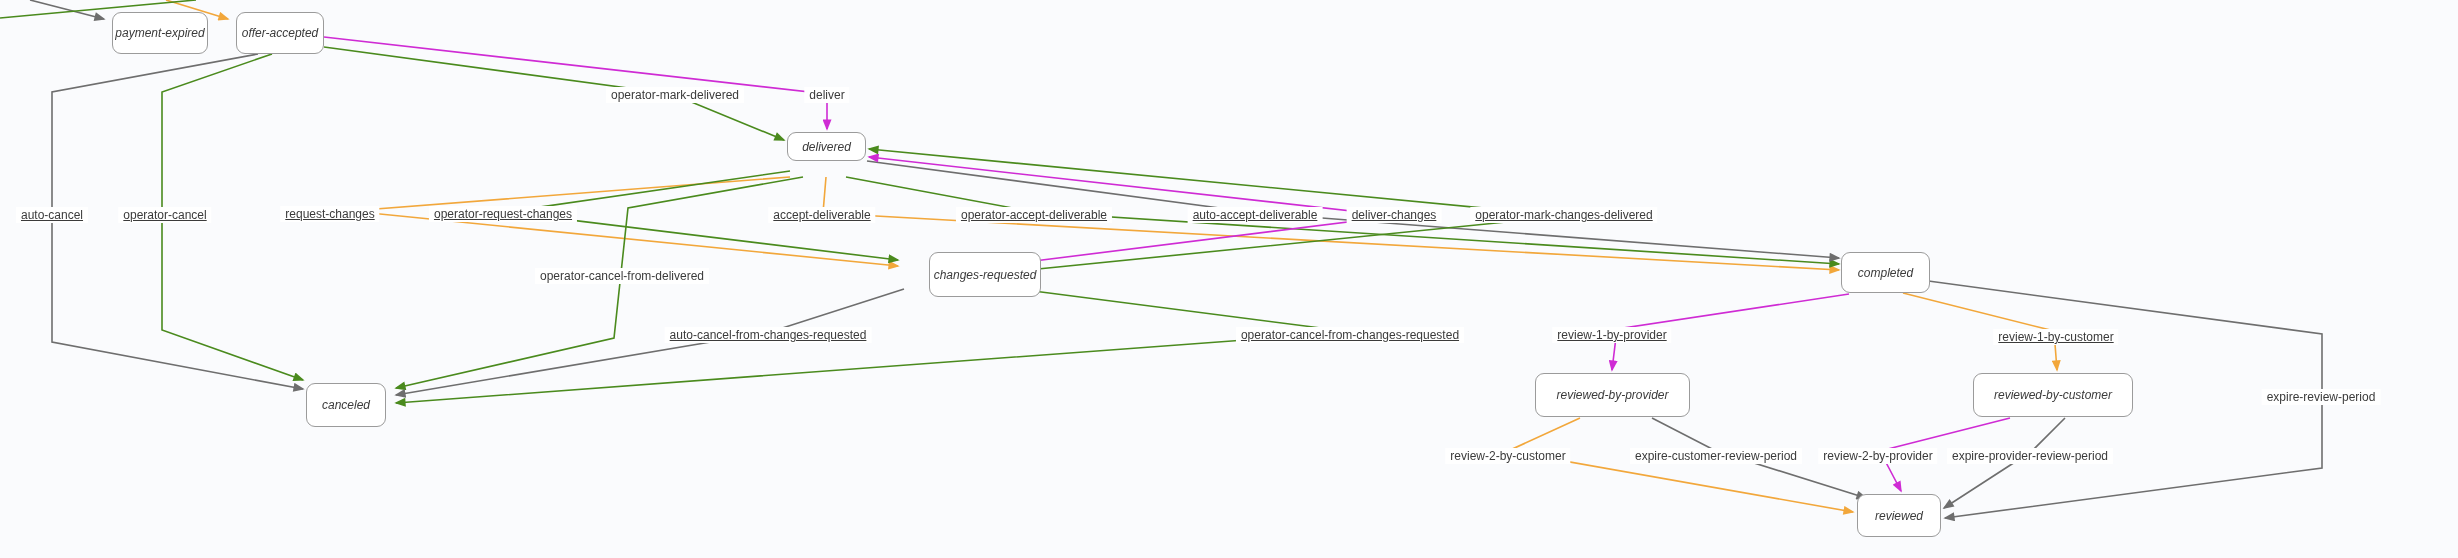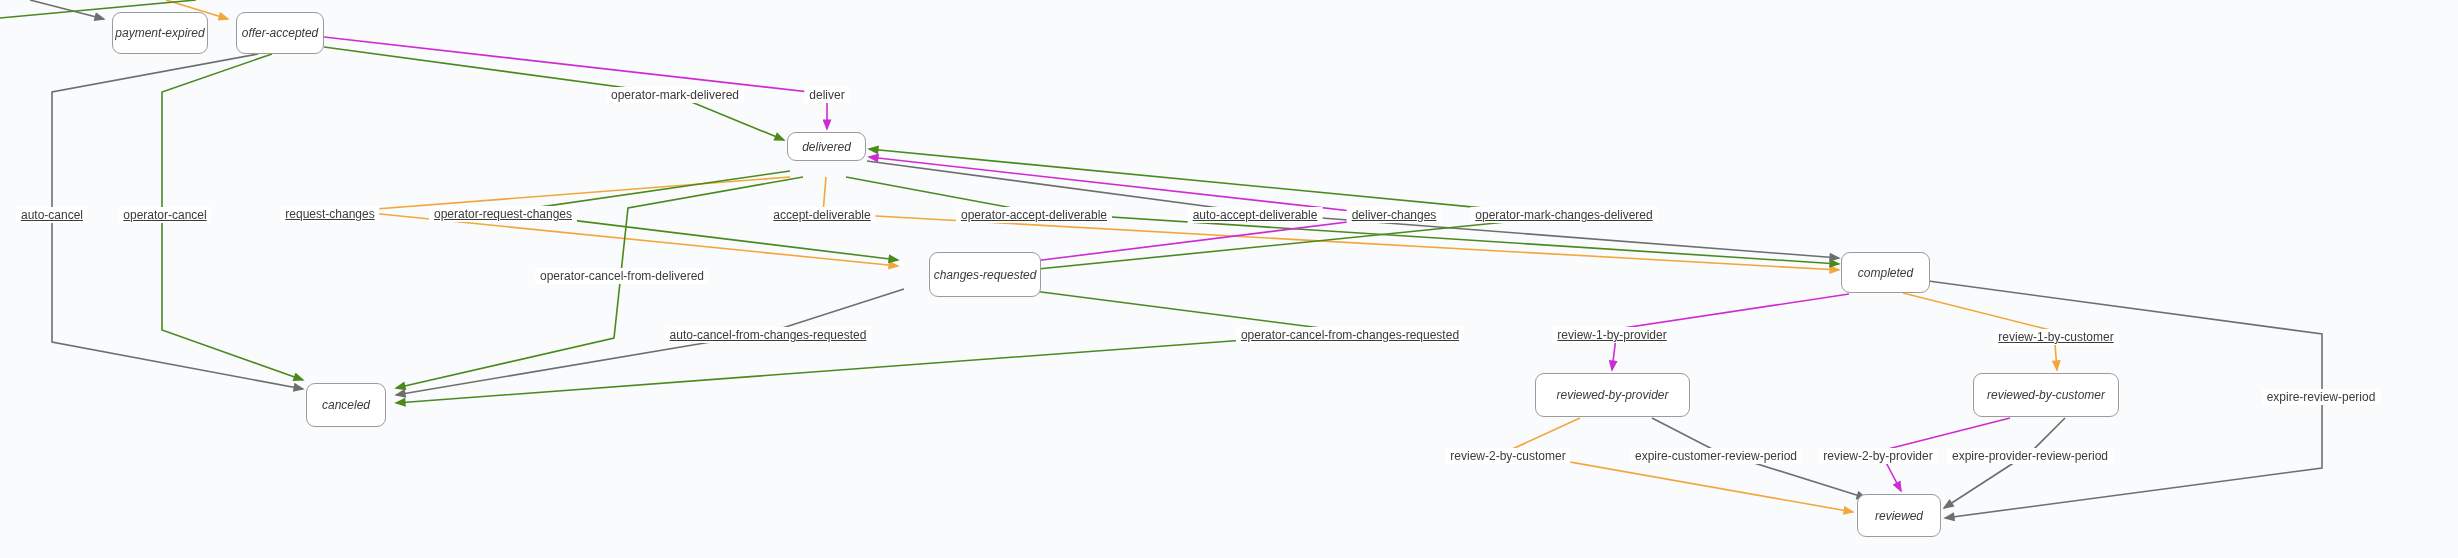--- a/index.html
+++ b/index.html
@@ -87,21 +87,21 @@
       </g>
   </svg>
   <div id="node-layer">
       <div class="state" style="left: 112px; top: 12px; width: 96px; height: 42px;">payment-expired</div>
       <div class="state" style="left: 236px; top: 12px; width: 88px; height: 42px;">offer-accepted</div>
       <div class="state" style="left: 787px; top: 132px; width: 79px; height: 29px;">delivered</div>
       <div class="state" style="left: 929px; top: 252px; width: 112px; height: 45px;">changes-requested</div>
       <div class="state" style="left: 306px; top: 383px; width: 80px; height: 44px;">canceled</div>
       <div class="state" style="left: 1841px; top: 252px; width: 89px; height: 41px;">completed</div>
       <div class="state" style="left: 1535px; top: 373px; width: 155px; height: 44px;">reviewed-by-provider</div>
-      <div class="state" style="left: 1973px; top: 373px; width: 146px; height: 44px;">reviewed-by-customer</div>
+      <div class="state" style="left: 1973px; top: 373px; width: 160px; height: 44px;">reviewed-by-customer</div>
       <div class="state" style="left: 1857px; top: 494px; width: 84px; height: 43px;">reviewed</div>
     </div>
   <div id="label-layer">
       <div class="tlabel underlined" style="left: 52px; top: 215px;">auto-cancel</div>
       <div class="tlabel underlined" style="left: 165px; top: 215px;">operator-cancel</div>
       <div class="tlabel underlined" style="left: 330px; top: 214px;">request-changes</div>
       <div class="tlabel underlined" style="left: 503px; top: 214px;">operator-request-changes</div>
       <div class="tlabel underlined" style="left: 822px; top: 215px;">accept-deliverable</div>
       <div class="tlabel underlined" style="left: 1034px; top: 215px;">operator-accept-deliverable</div>
       <div class="tlabel underlined" style="left: 1255px; top: 215px;">auto-accept-deliverable</div>

